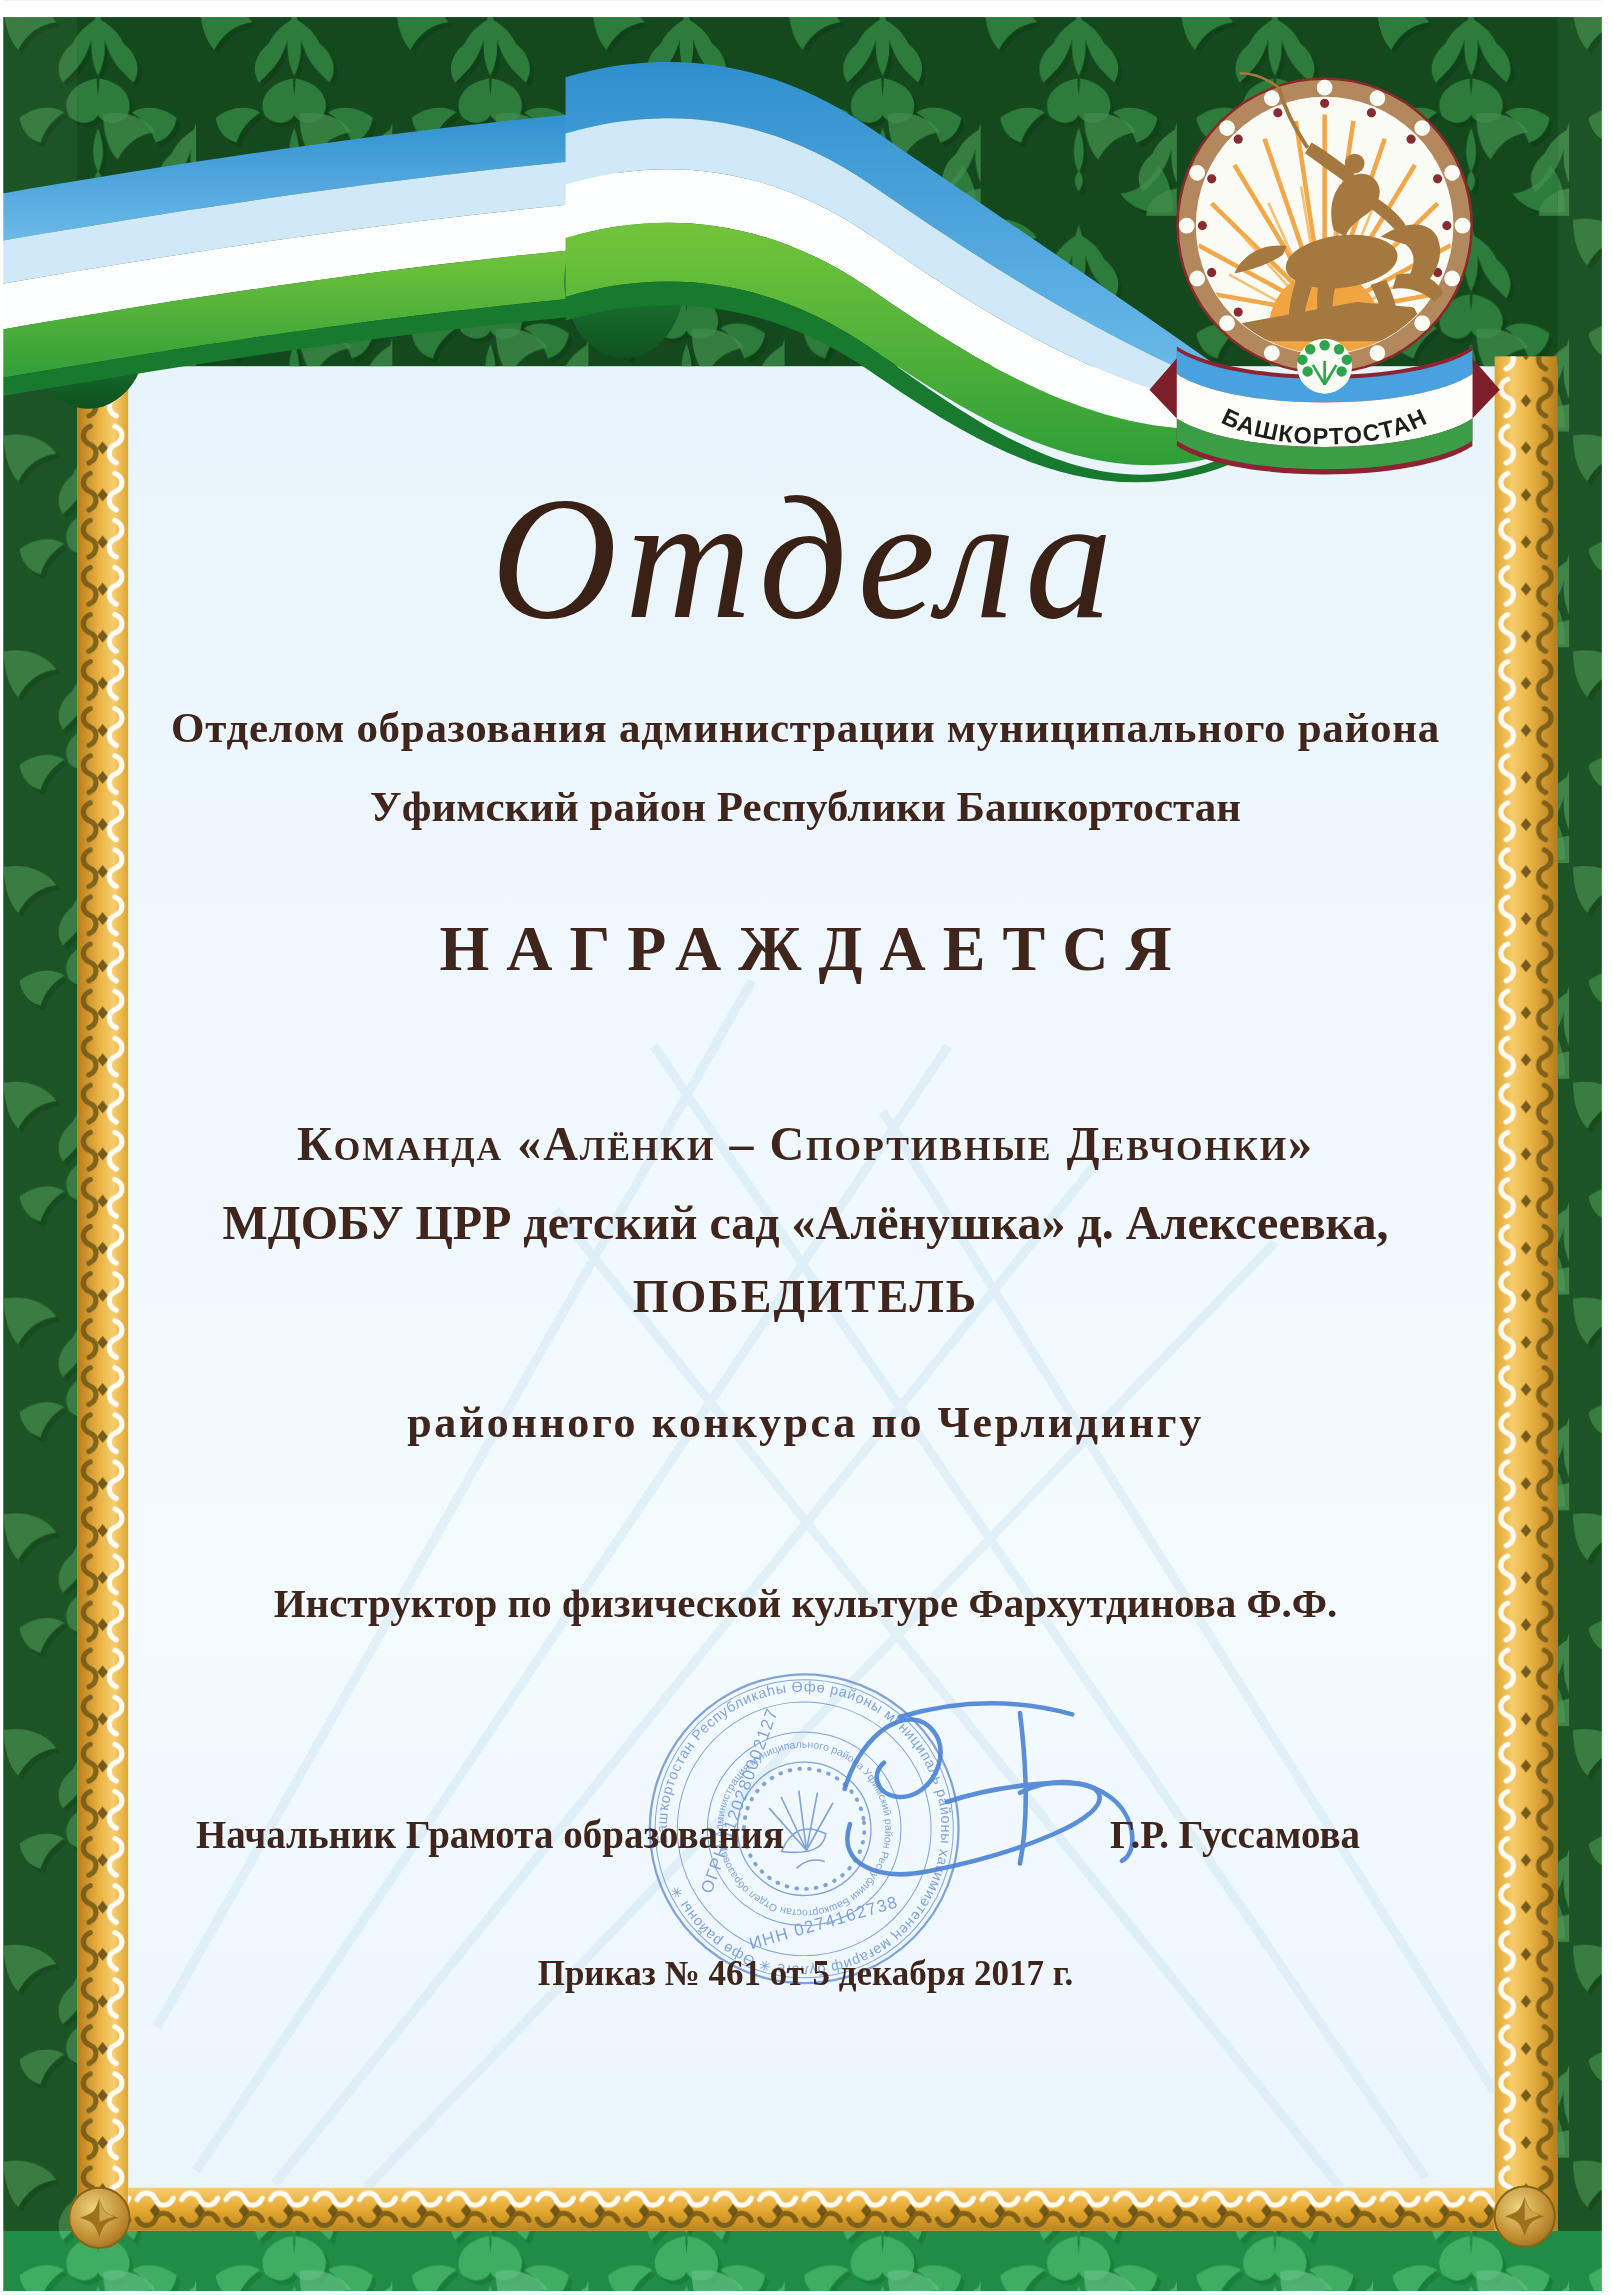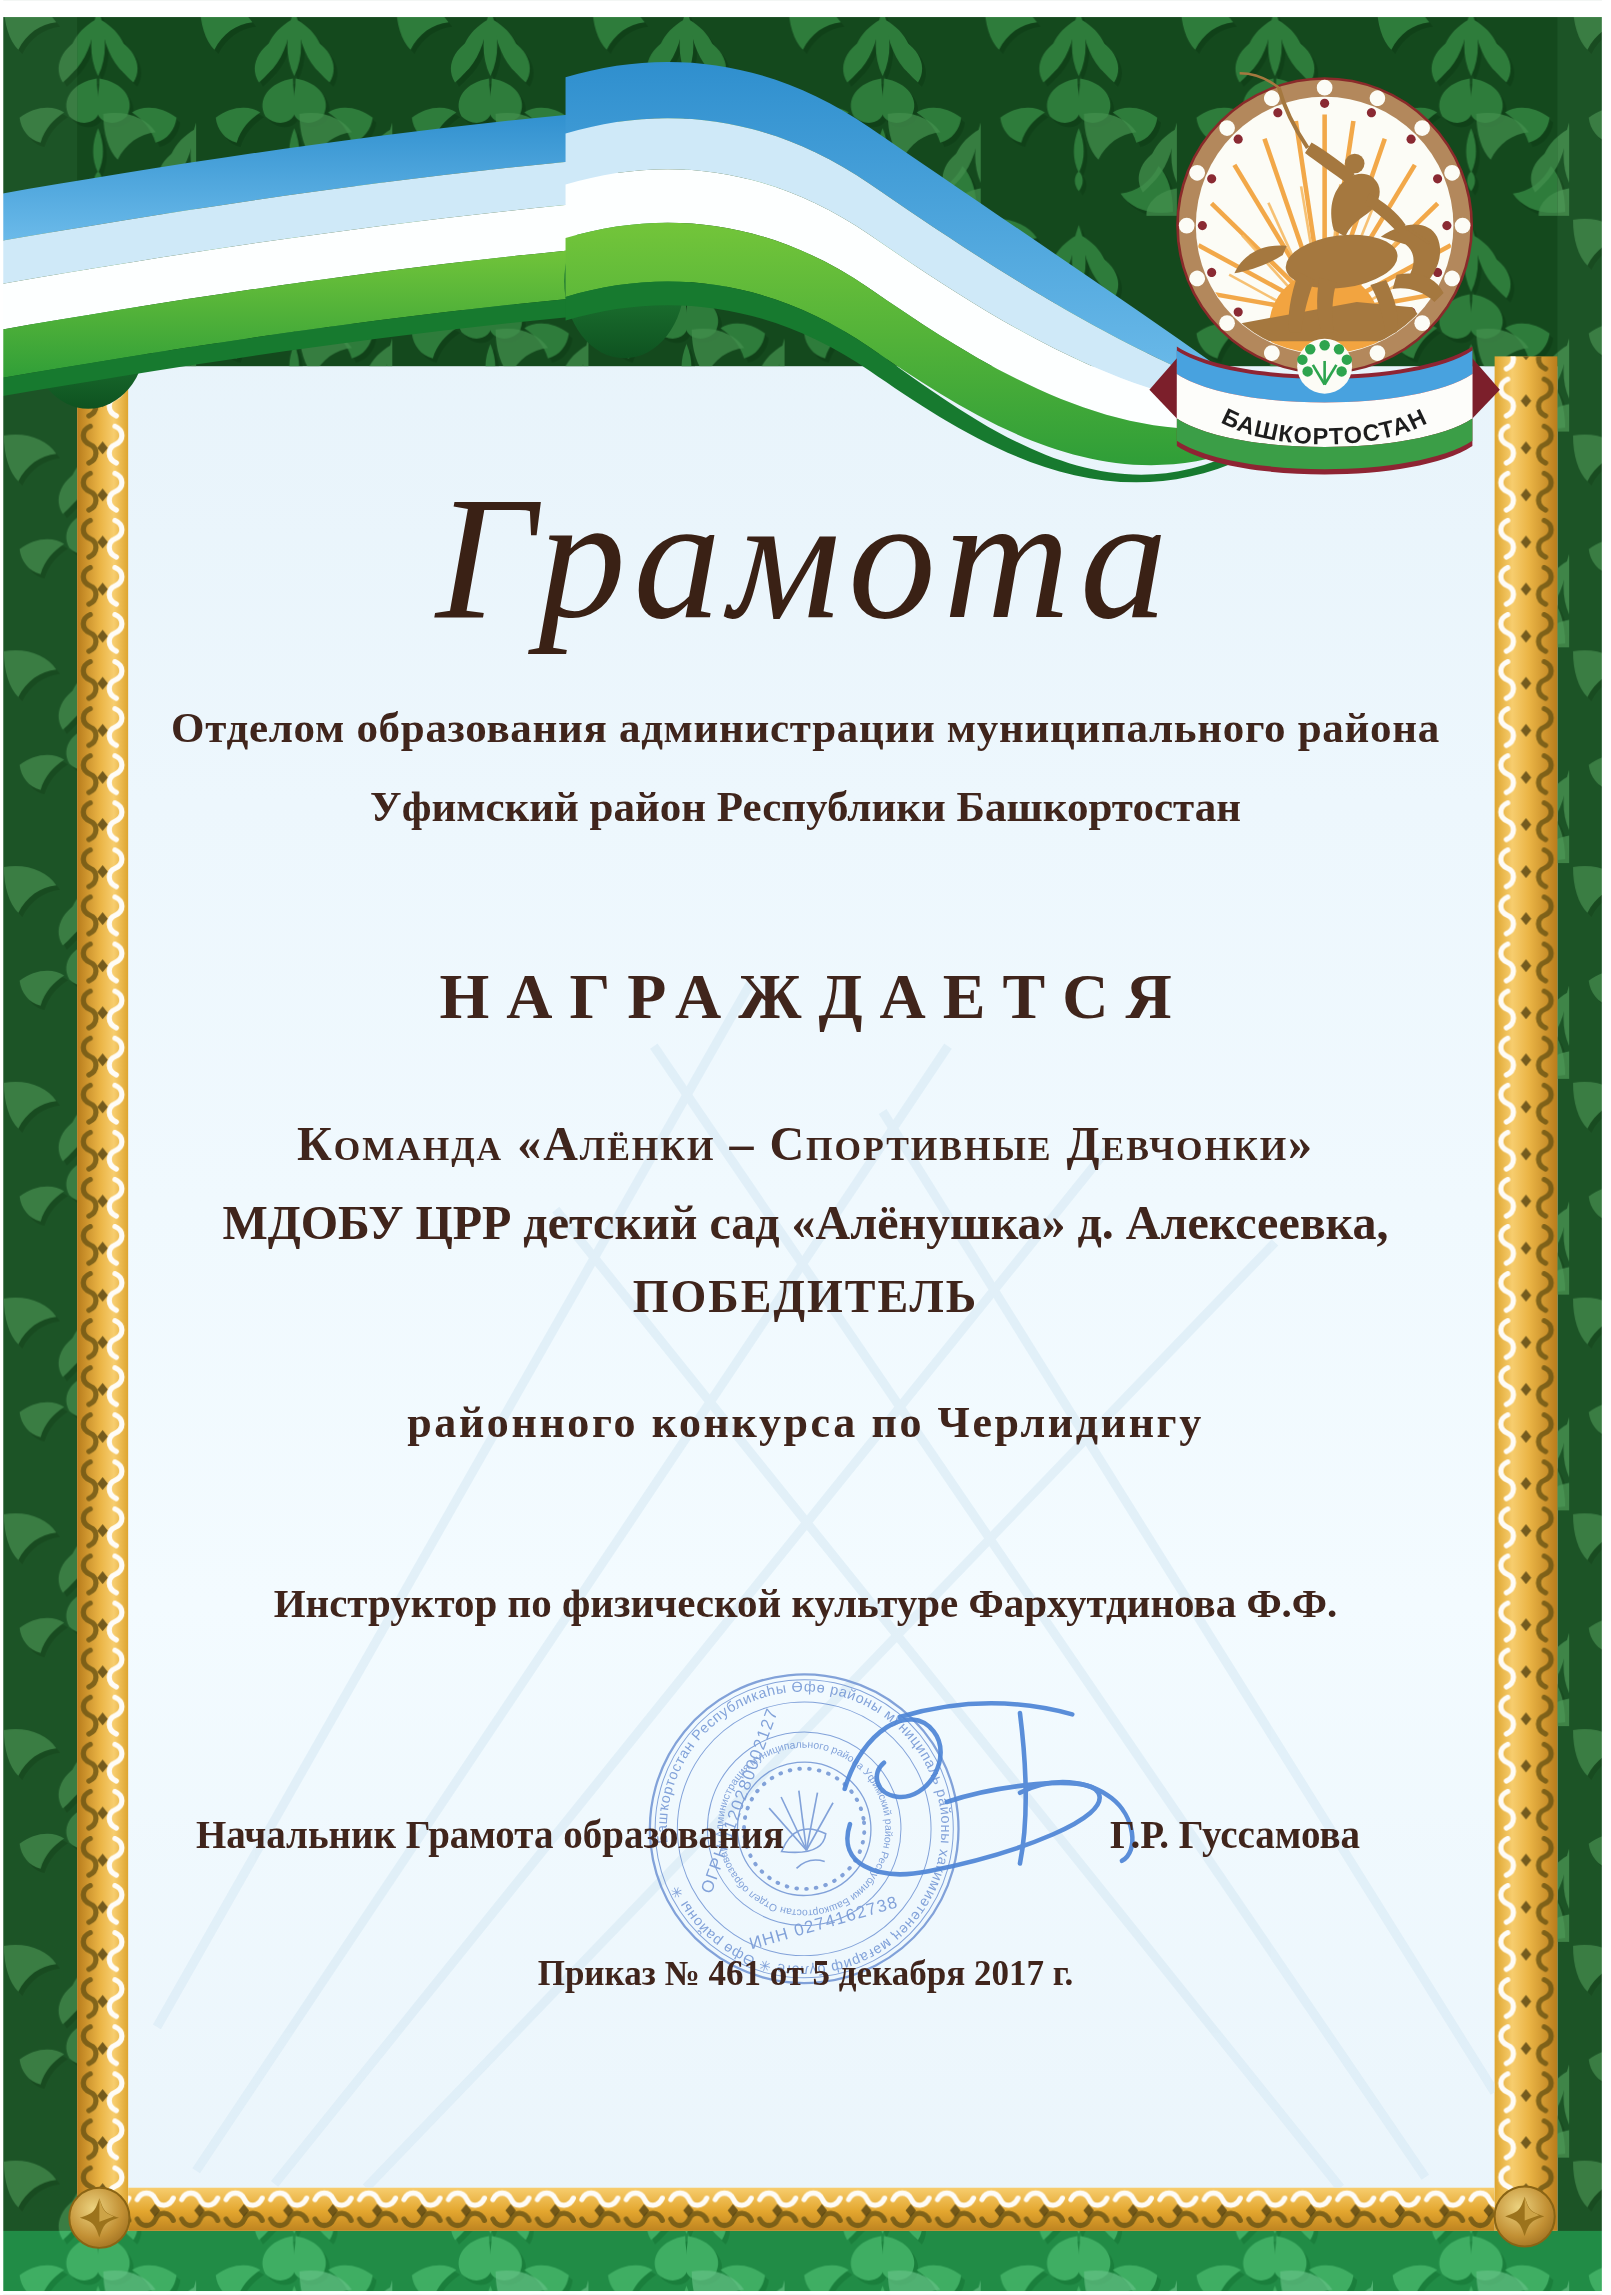--- a/index.html
+++ b/index.html
@@ -6,21 +6,21 @@
   .page{position:relative;width:1611px;height:2295px;background:#ffffff;overflow:hidden;
         font-family:"Liberation Serif",serif;}
   .deco{position:absolute;left:0;top:0;width:1611px;height:2295px;display:block;}
   .content{position:absolute;left:0;top:0;width:1611px;height:2295px;}
   .line{position:absolute;left:0;width:1611px;text-align:center;color:#40251c;
         font-weight:bold;white-space:nowrap;line-height:1.15;}
   .title{top:458px;font-size:175px;font-weight:normal;font-style:italic;color:#3a2115;
          letter-spacing:7.8px;}
   .issuer1{top:703px;font-size:43px;letter-spacing:0.7px;}
   .issuer2{top:782px;font-size:43px;}
-  .award{top:960px;font-size:68px;letter-spacing:17px;text-indent:17px;font-size:64px;}
+  .award{top:912px;font-size:68px;letter-spacing:17px;text-indent:17px;font-size:64px;}
   .team{top:1116px;font-size:48px;font-variant:small-caps;letter-spacing:2px;}
   .org{top:1195px;font-size:48px;}
   .result{top:1271px;font-size:46px;letter-spacing:2px;}
   .event{top:1362px;font-size:44px;letter-spacing:2.6px;margin-top:36px;}
   .coach{top:1580px;font-size:41px;}
   .sigrow{position:absolute;top:1814px;left:196px;width:1164px;display:flex;
           justify-content:space-between;color:#40251c;font-weight:bold;font-size:39px;
           white-space:nowrap;line-height:1.1;}
   .order{top:1954px;font-size:35px;}
 </style>
@@ -327,21 +327,21 @@
 
   <g fill="#ffffff">
     <rect x="0" y="0" width="2464" height="26"></rect>
     <rect x="0" y="0" width="5" height="3510"></rect>
     <rect x="2450" y="0" width="14" height="3510"></rect>
     <rect x="0" y="3504" width="2464" height="6"></rect>
   </g>
 </svg>
 
 <div class="content">
-  <div class="line title">Грамота</div>
+  <div class="line title">Отдела</div>
   <div class="line issuer1">Отделом образования администрации муниципального района</div>
   <div class="line issuer2">Уфимский район Республики Башкортостан</div>
   <div class="line award">НАГРАЖДАЕТСЯ</div>
   <div class="line team">Команда «Алёнки – Спортивные Девчонки»</div>
   <div class="line org">МДОБУ ЦРР детский сад «Алёнушка» д. Алексеевка,</div>
   <div class="line result">ПОБЕДИТЕЛЬ</div>
   <div class="line event">районного конкурса по Черлидингу</div>
   <div class="line coach">Инструктор по физической культуре Фархутдинова Ф.Ф.</div>
   <div class="sigrow">
     <span>Начальник Грамота образования</span>

